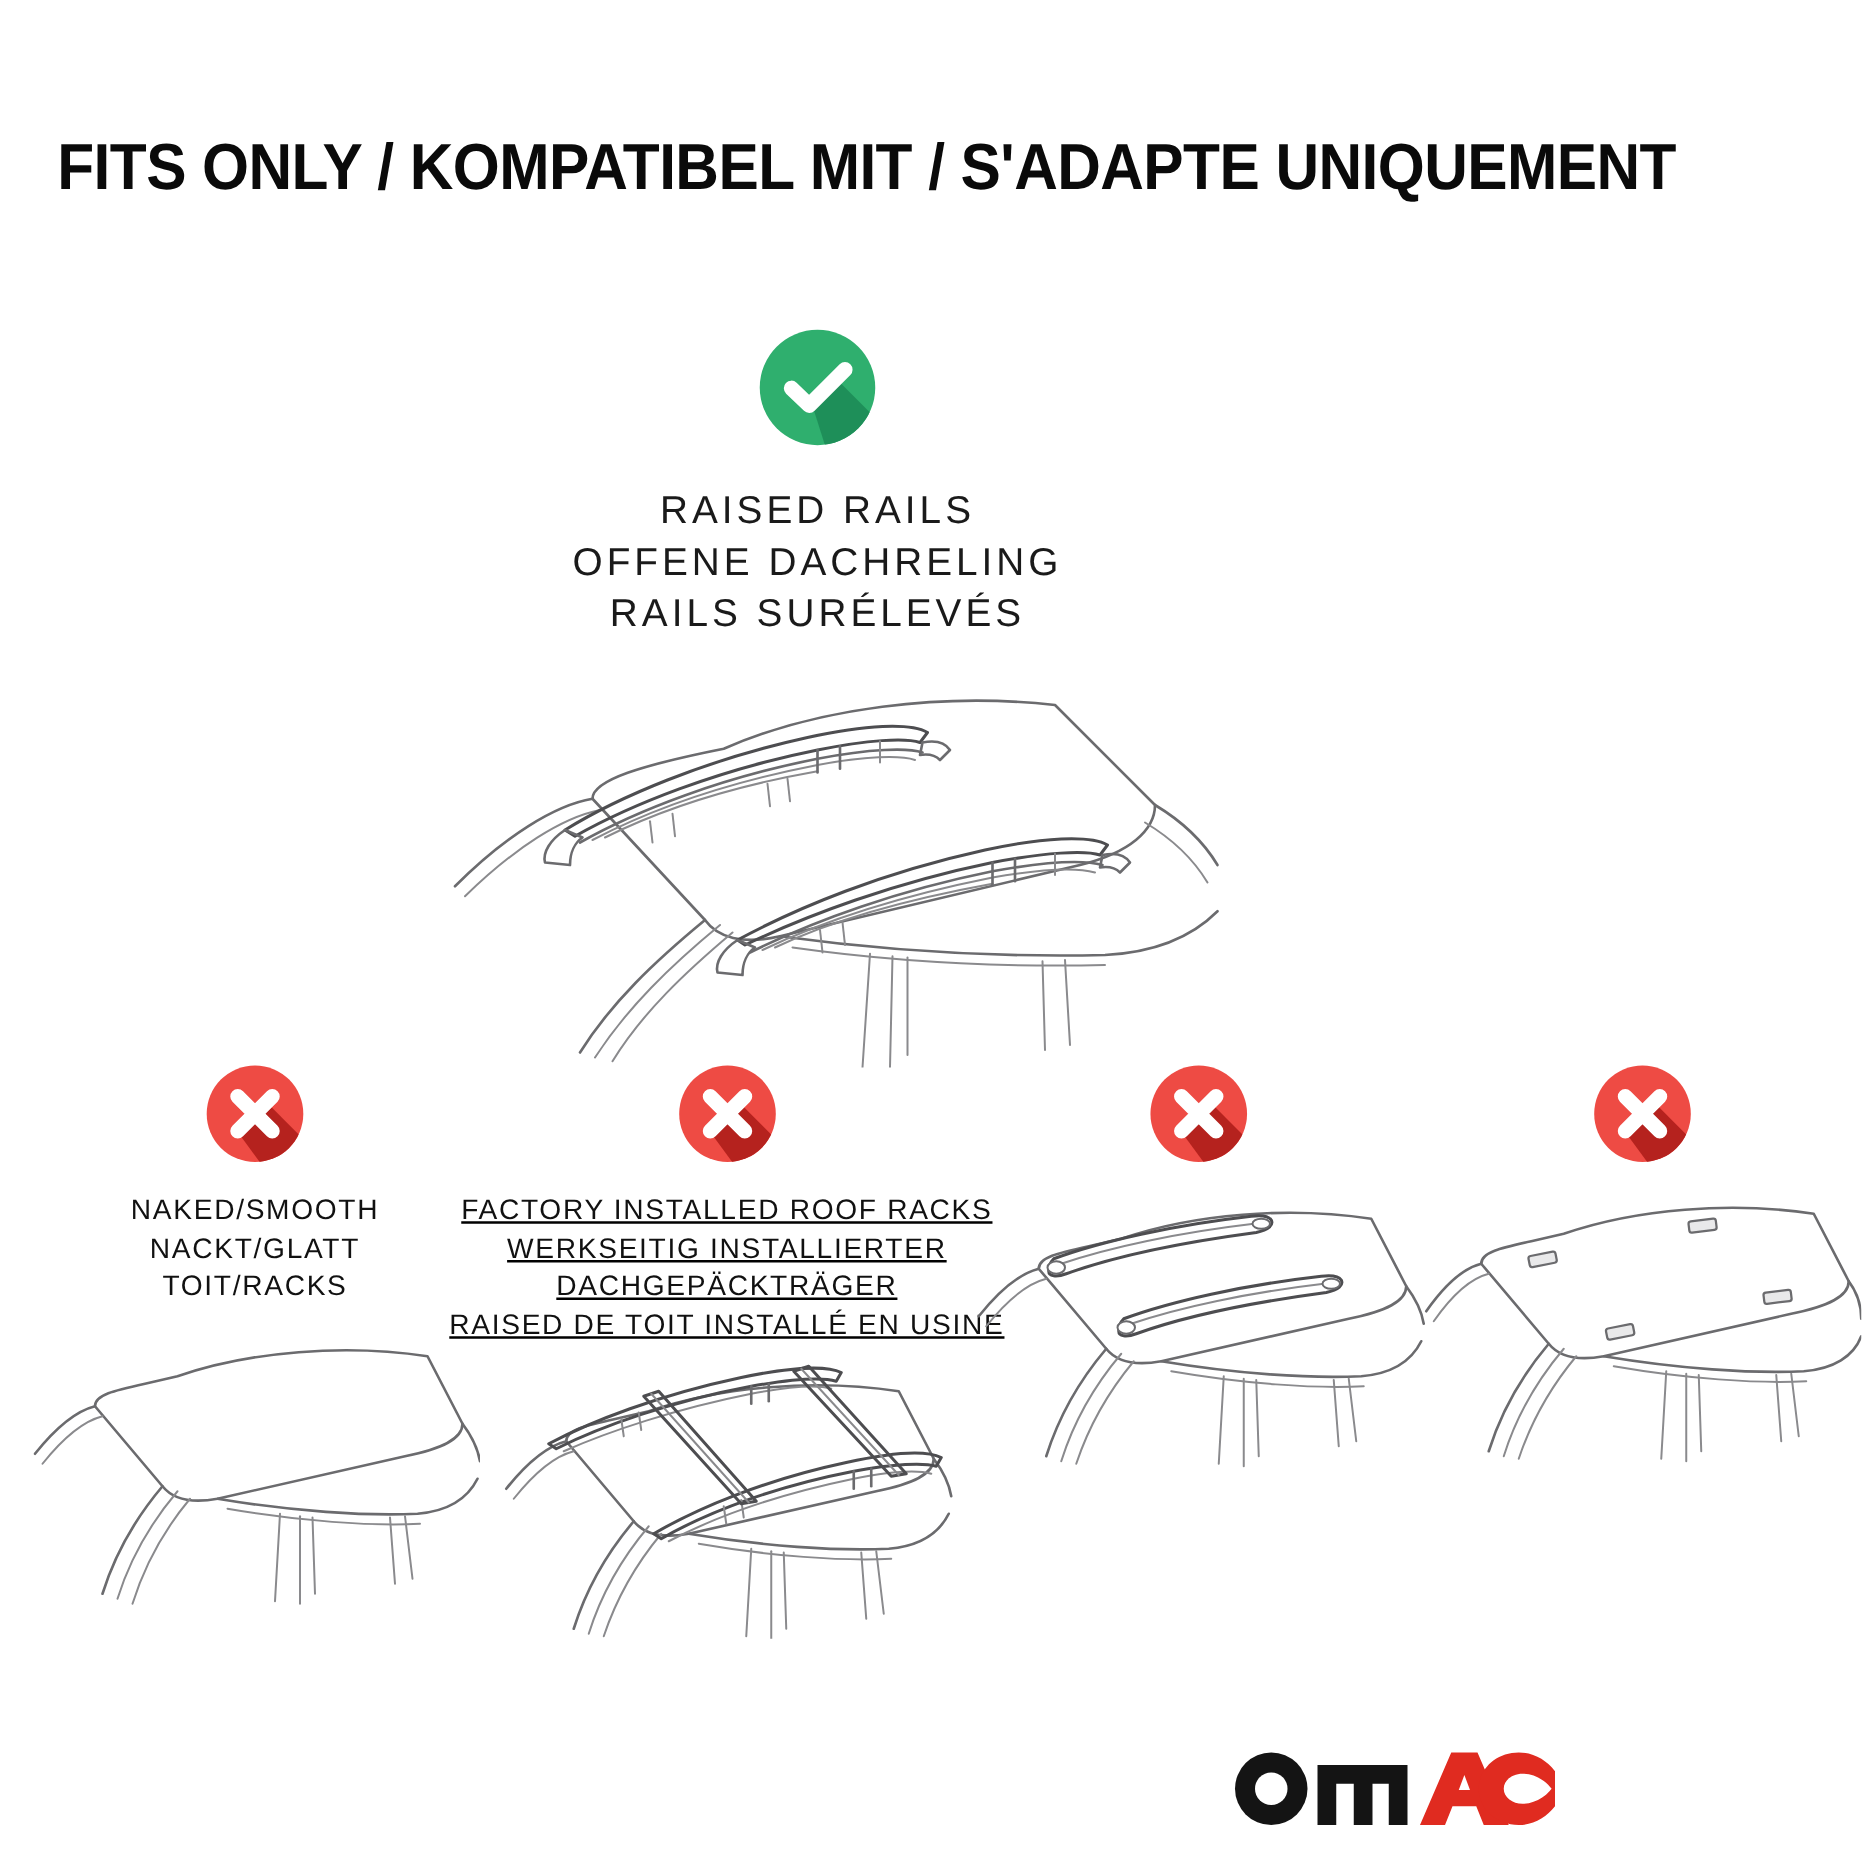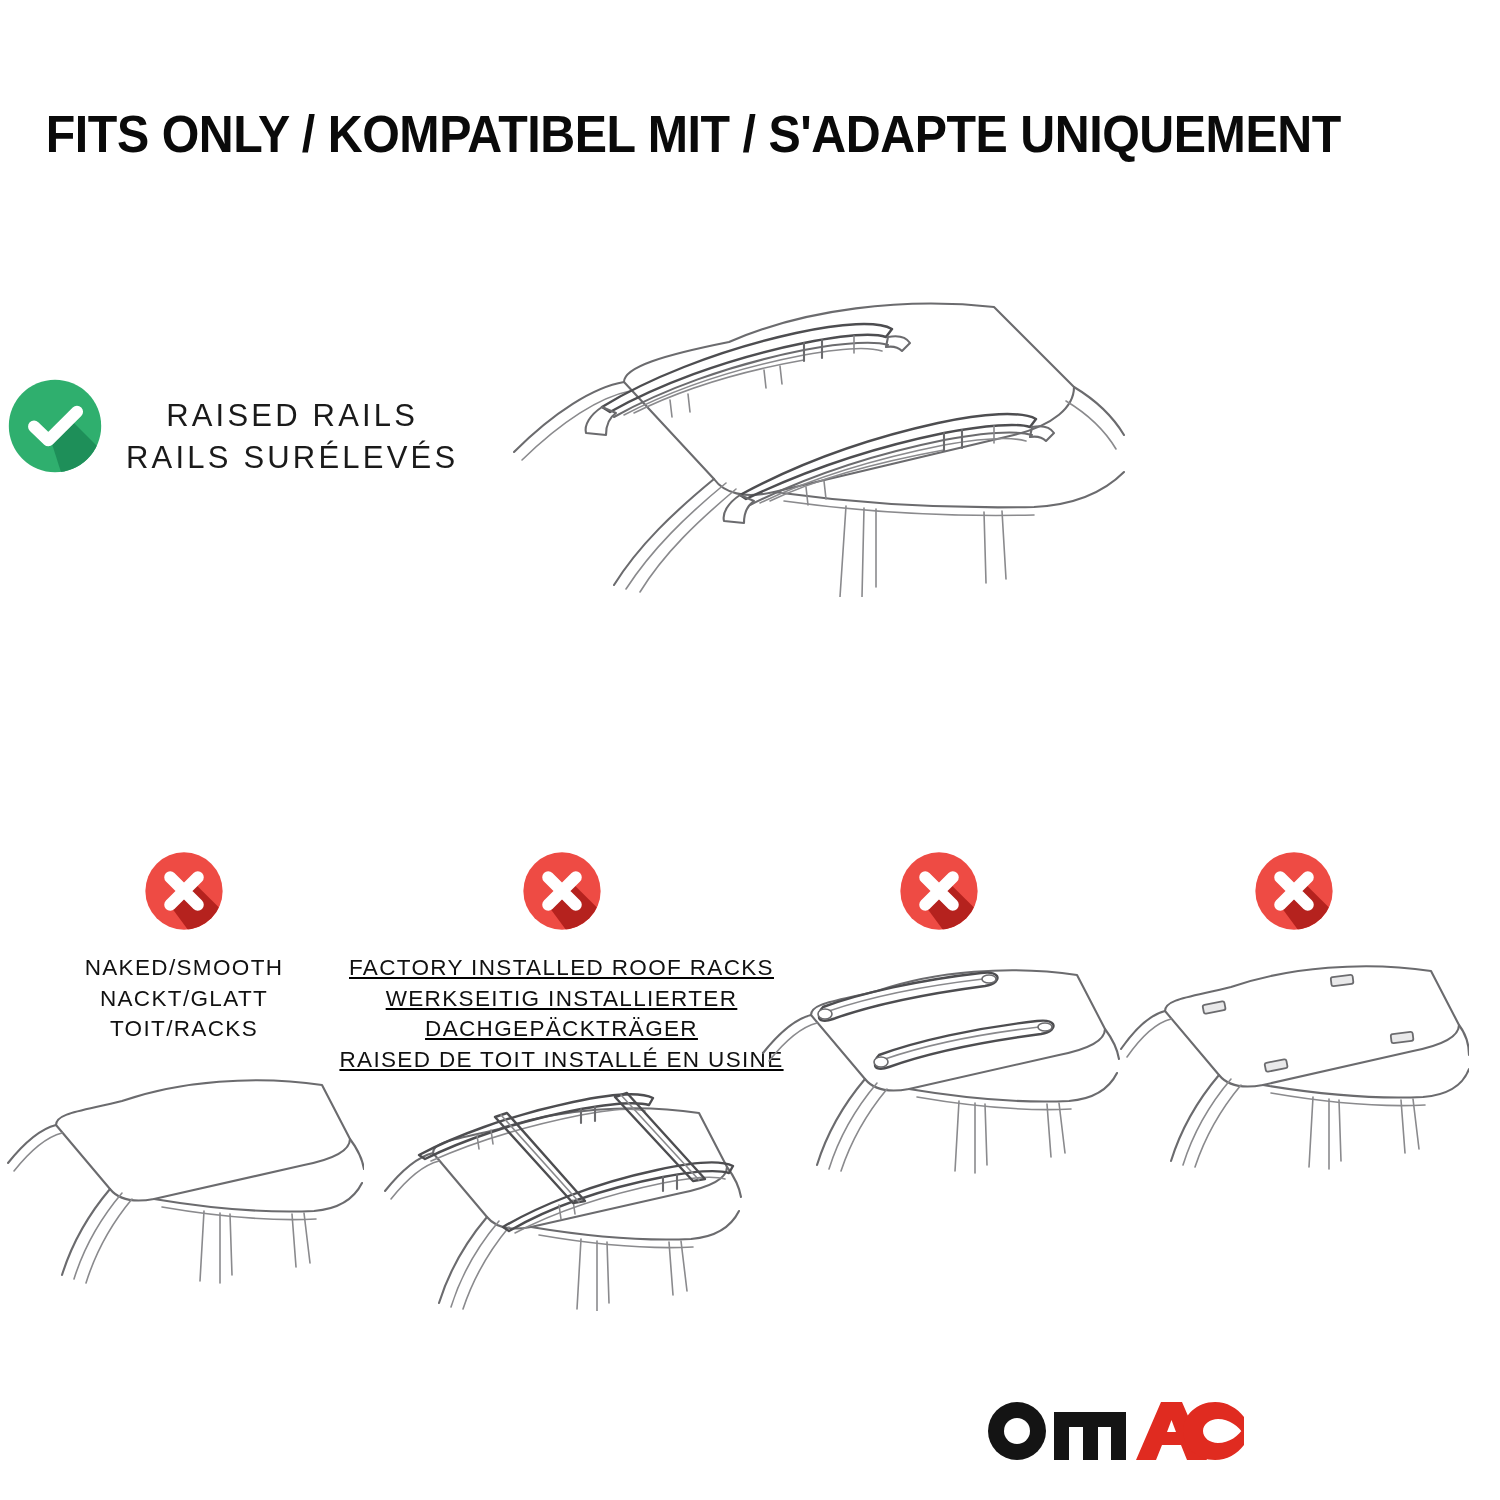--- a/index.html
+++ b/index.html
@@ -23,21 +23,21 @@
     letter-spacing:-0.5px;
     color:#0a0a0a;
     transform:scaleX(0.93);
     white-space:nowrap;
   }
 
   
   .hero{
     position:absolute;
     left:0;right:0;top:255px;
-    display:flex;flex-direction:row;align-items:center;gap:16px;
+    display:flex;flex-direction:column;align-items:center;
   }
   .badge{width:110px;height:110px;display:block;}
 
   .hero-labels{
     margin-top:22px;
     text-align:center;
     font-size:31px;
     font-weight:300;
     letter-spacing:3.2px;
     line-height:1.34;
@@ -51,21 +51,21 @@
   .grid{
     position:absolute;
     left:0;right:0;top:845px;
     display:flex;
     align-items:flex-start;
   }
   .cell{
     display:flex;flex-direction:column;align-items:center;
     box-sizing:border-box;
   }
-  .cell.c0{width:390px;padding-left:4px;}
+  .cell.c0{width:390px;padding-left:24px;}
   .cell.c1{width:395px;text-decoration:underline;}
   .cell.c2{width:360px;}
   .cell.c3{width:355px;}
 
   .x-badge{width:92px;height:92px;display:block;}
 
   .cell-labels{
     margin-top:16px;
     text-align:center;
     font-size:22.5px;
@@ -112,20 +112,21 @@
         </defs>
       <circle cx="50" cy="50" r="42" fill="#2FAF6E"></circle>
       <g clip-path="url(#cc)">
         <path d="M44 56 L60 40 L96 76 L96 100 L58 100 Z" fill="#1E8F59"></path>
       </g>
       <path d="M31 50.5 L44 63 L70 37" fill="none" stroke="#ffffff" stroke-width="11" stroke-linecap="round" stroke-linejoin="round"></path>
     </svg>
 
     <div class="hero-labels">
       <div>RAISED RAILS</div>
+      <div>OFFENE DACHRELING</div>
       <div>RAILS SURÉLEVÉS</div>
     </div>
 
     <svg class="hero-art" viewBox="0 0 660 330">
 
       <path class="ln" d="M255 75 C330 42 430 30 520 40 L600 120 C600 140 580 158 540 168
                            L300 225 C270 232 250 226 240 212 L150 115 C150 100 190 88 255 75 Z" fill="#ffffff"></path>
 
       <path class="ln" d="M150 115 C120 120 80 145 40 185"></path>
       <path class="ln-thin" d="M156 124 C126 130 88 154 48 193"></path>

